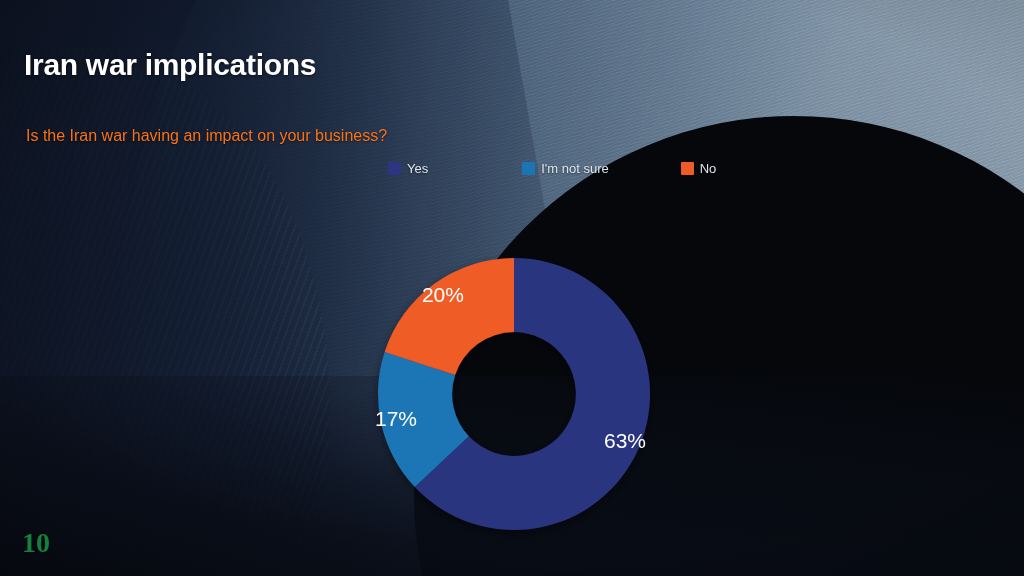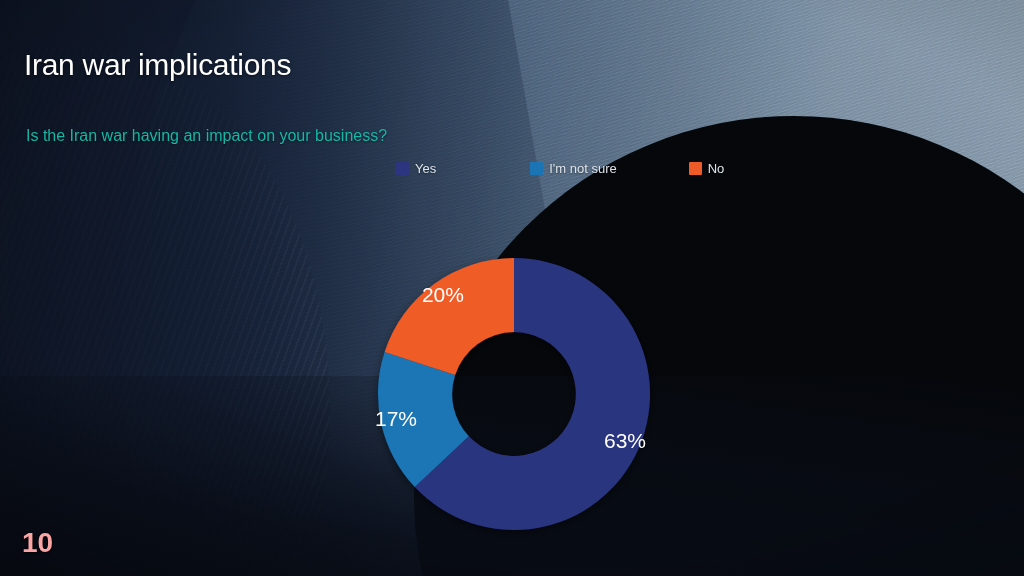--- a/index.html
+++ b/index.html
@@ -154,53 +154,53 @@
     transform: rotate(-16deg);
     filter: blur(14px);
   }
 
   
   .title {
     position: absolute;
     left: 24px;
     top: 48px;
     font-size: 30px;
-    font-weight: normal;
+    font-weight: bold;
     color: #ffffff;
     letter-spacing: -0.3px;
     text-shadow: 0 1px 3px rgba(0,0,0,0.55);
   }
   .subtitle {
     position: absolute;
     left: 26px;
     top: 127px;
     font-size: 16px;
-    color: #14b8a6;
+    color: #f97316;
     text-shadow: 0 1px 2px rgba(0,0,0,0.5);
     text-align: center;
   }
   .pagenum {
     position: absolute;
     left: 22px;
     top: 527px;
     font-size: 28px;
     font-weight: bold;
-    color: #fca5a5;
+    color: #15803d;
     text-shadow: 0 1px 3px rgba(0,0,0,0.6);
+    font-family: Liberation Serif, serif;
   }
 
   
   .legend {
     position: absolute;
     left: 388px;
     top: 161px;
     display: flex;
     align-items: flex-end;
     gap: 16px;
-    margin-left: 8px;
   }
   .legend-item {
     display: flex;
     align-items: center;
   }
   .legend-swatch {
     width: 13px;
     height: 13px;
     border-radius: 1px;
     flex: 0 0 auto;

